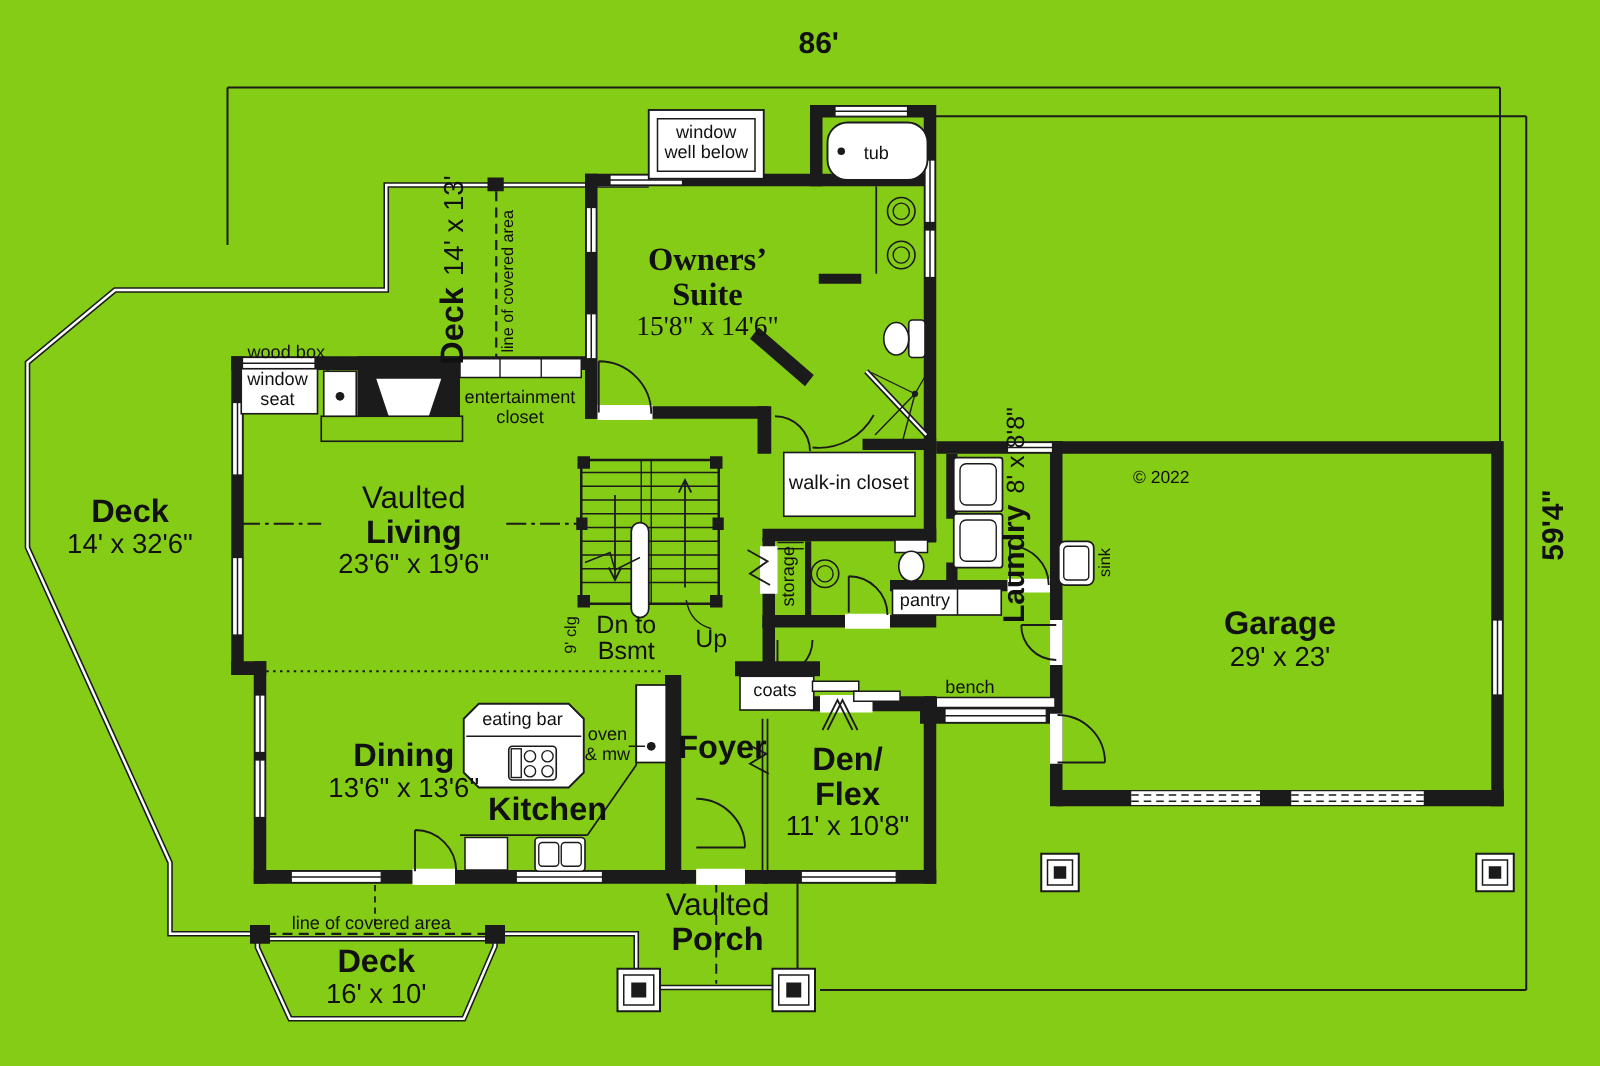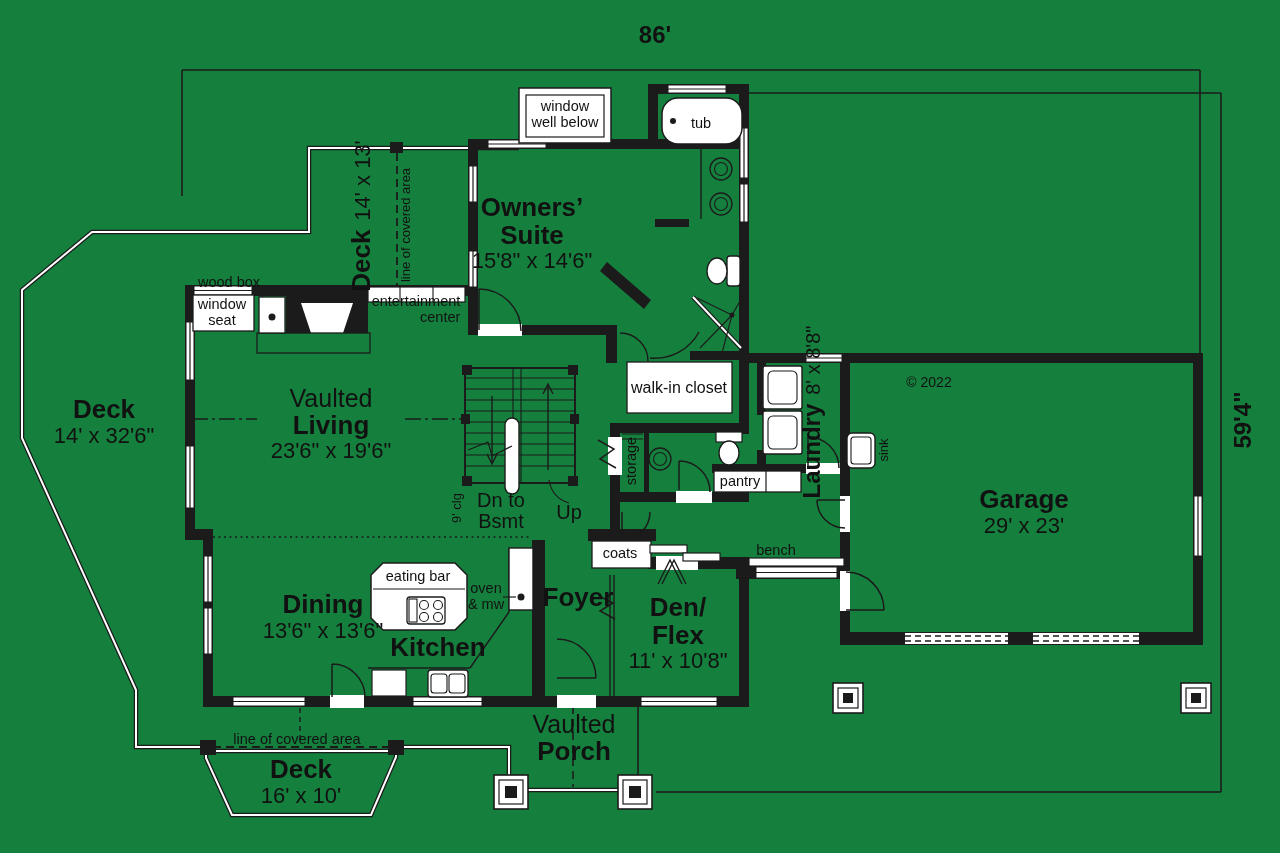--- a/index.html
+++ b/index.html
@@ -1,16 +1,16 @@
 <!DOCTYPE html>
 <html><head>
 <meta charset="utf-8">
 <style>
   html,body{margin:0;padding:0;background:#fff;}
-  #plan{position:relative;width:1280px;height:853px;background:#15803d;overflow:hidden;
+  #plan{position:relative;width:1280px;height:853px;background:#84cc16;overflow:hidden;
         font-family:"Liberation Sans",sans-serif;color:#111;}
   #plan svg{position:absolute;left:0;top:0;}
   .lbl{position:absolute;transform:translate(-50%,-50%);text-align:center;line-height:1.06;white-space:nowrap;}
   .rot{transform:translate(-50%,-50%) rotate(-90deg);}
   .name{font-weight:bold;font-size:26px;}
   .name-md{font-weight:bold;font-size:24px;}
   .pre{font-weight:400;font-size:25px;}
   .dims{font-weight:400;font-size:22px;}
   .dims-sm{font-weight:400;font-size:20px;}
   .mid{font-weight:400;font-size:20px;line-height:1.05;}
@@ -290,34 +290,34 @@
   <div class="small">well below</div>
 </div>
 <div class="lbl small" style="left:701px;top:124px;">tub</div>
 
 <div class="lbl rot" style="left:362px;top:216px;">
   <span class="name">Deck</span>&nbsp;
   <span class="dims">14' x 13'</span>
 </div>
 <div class="lbl rot tiny" style="left:406px;top:225px;">line of covered area</div>
 
-<div class="lbl" style="left:532px;top:233px;">
+<div class="lbl" style="left:566px;top:233px;font-family:Liberation Serif, serif;">
   <div class="name">Owners’</div>
   <div class="name">Suite</div>
   <div class="dims">15'8" x 14'6"</div>
 </div>
 
 <div class="lbl small" style="left:229px;top:283px;">wood box</div>
 <div class="lbl" style="left:222px;top:313px;">
   <div class="small">window</div>
   <div class="small">seat</div>
 </div>
-<div class="lbl" style="left:416px;top:310px;text-align:right;">
+<div class="lbl" style="left:416px;top:327px;">
   <div class="small">entertainment</div>
-  <div class="small">center</div>
+  <div class="small">closet</div>
 </div>
 
 <div class="lbl" style="left:104px;top:421px;">
   <div class="name">Deck</div>
   <div class="dims">14' x 32'6"</div>
 </div>
 
 <div class="lbl" style="left:331px;top:424px;">
   <div class="pre">Vaulted</div>
   <div class="name">Living</div>

